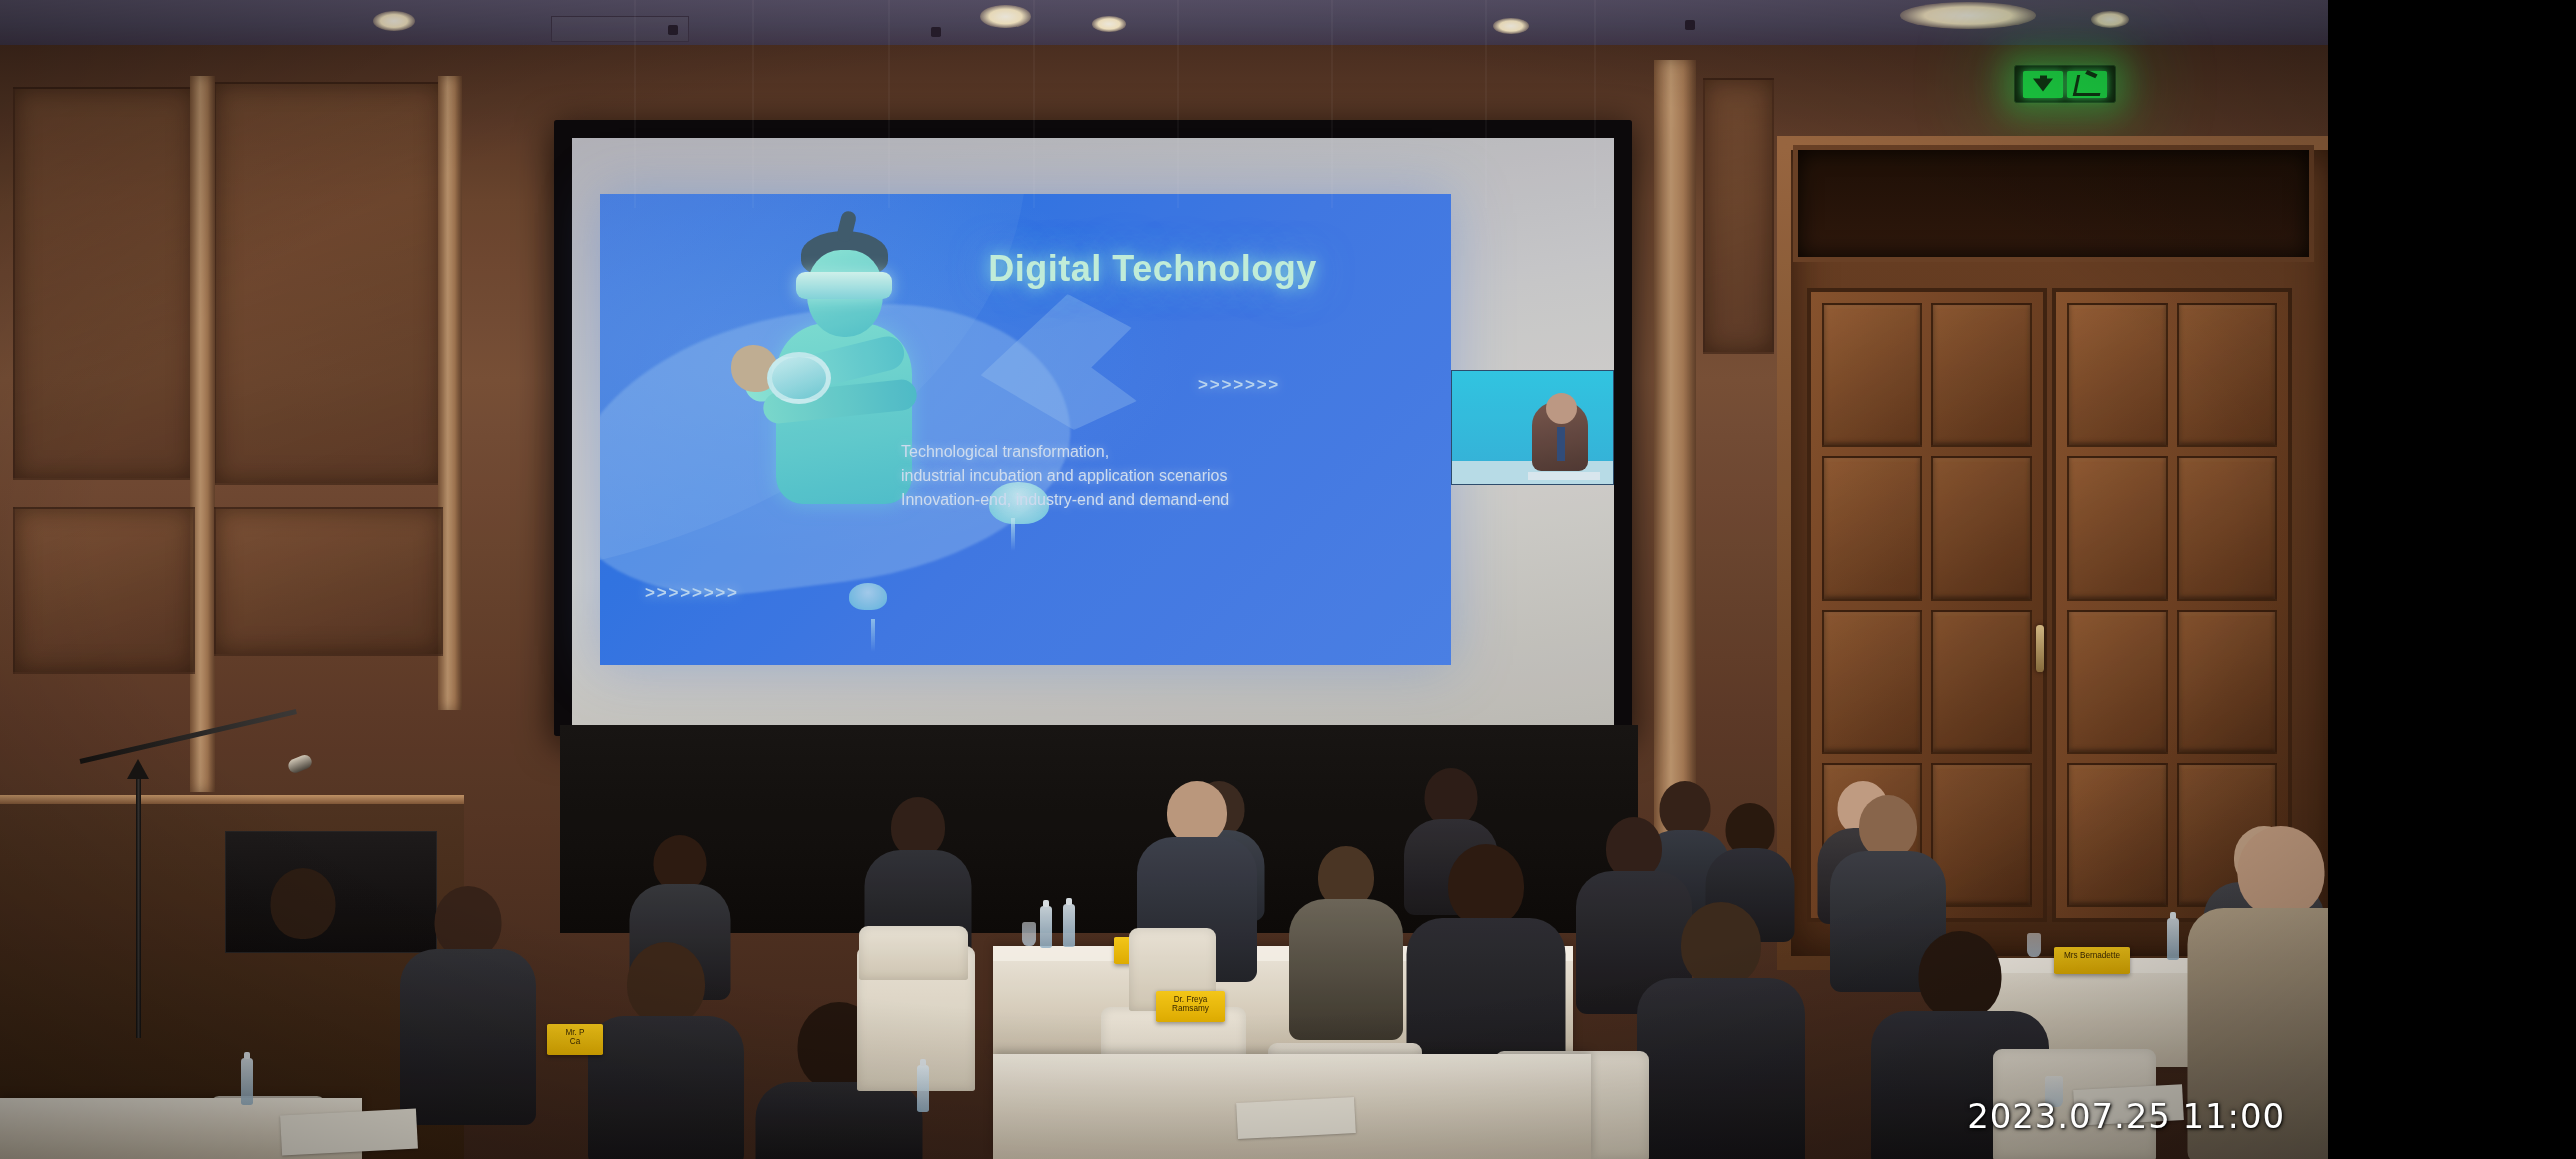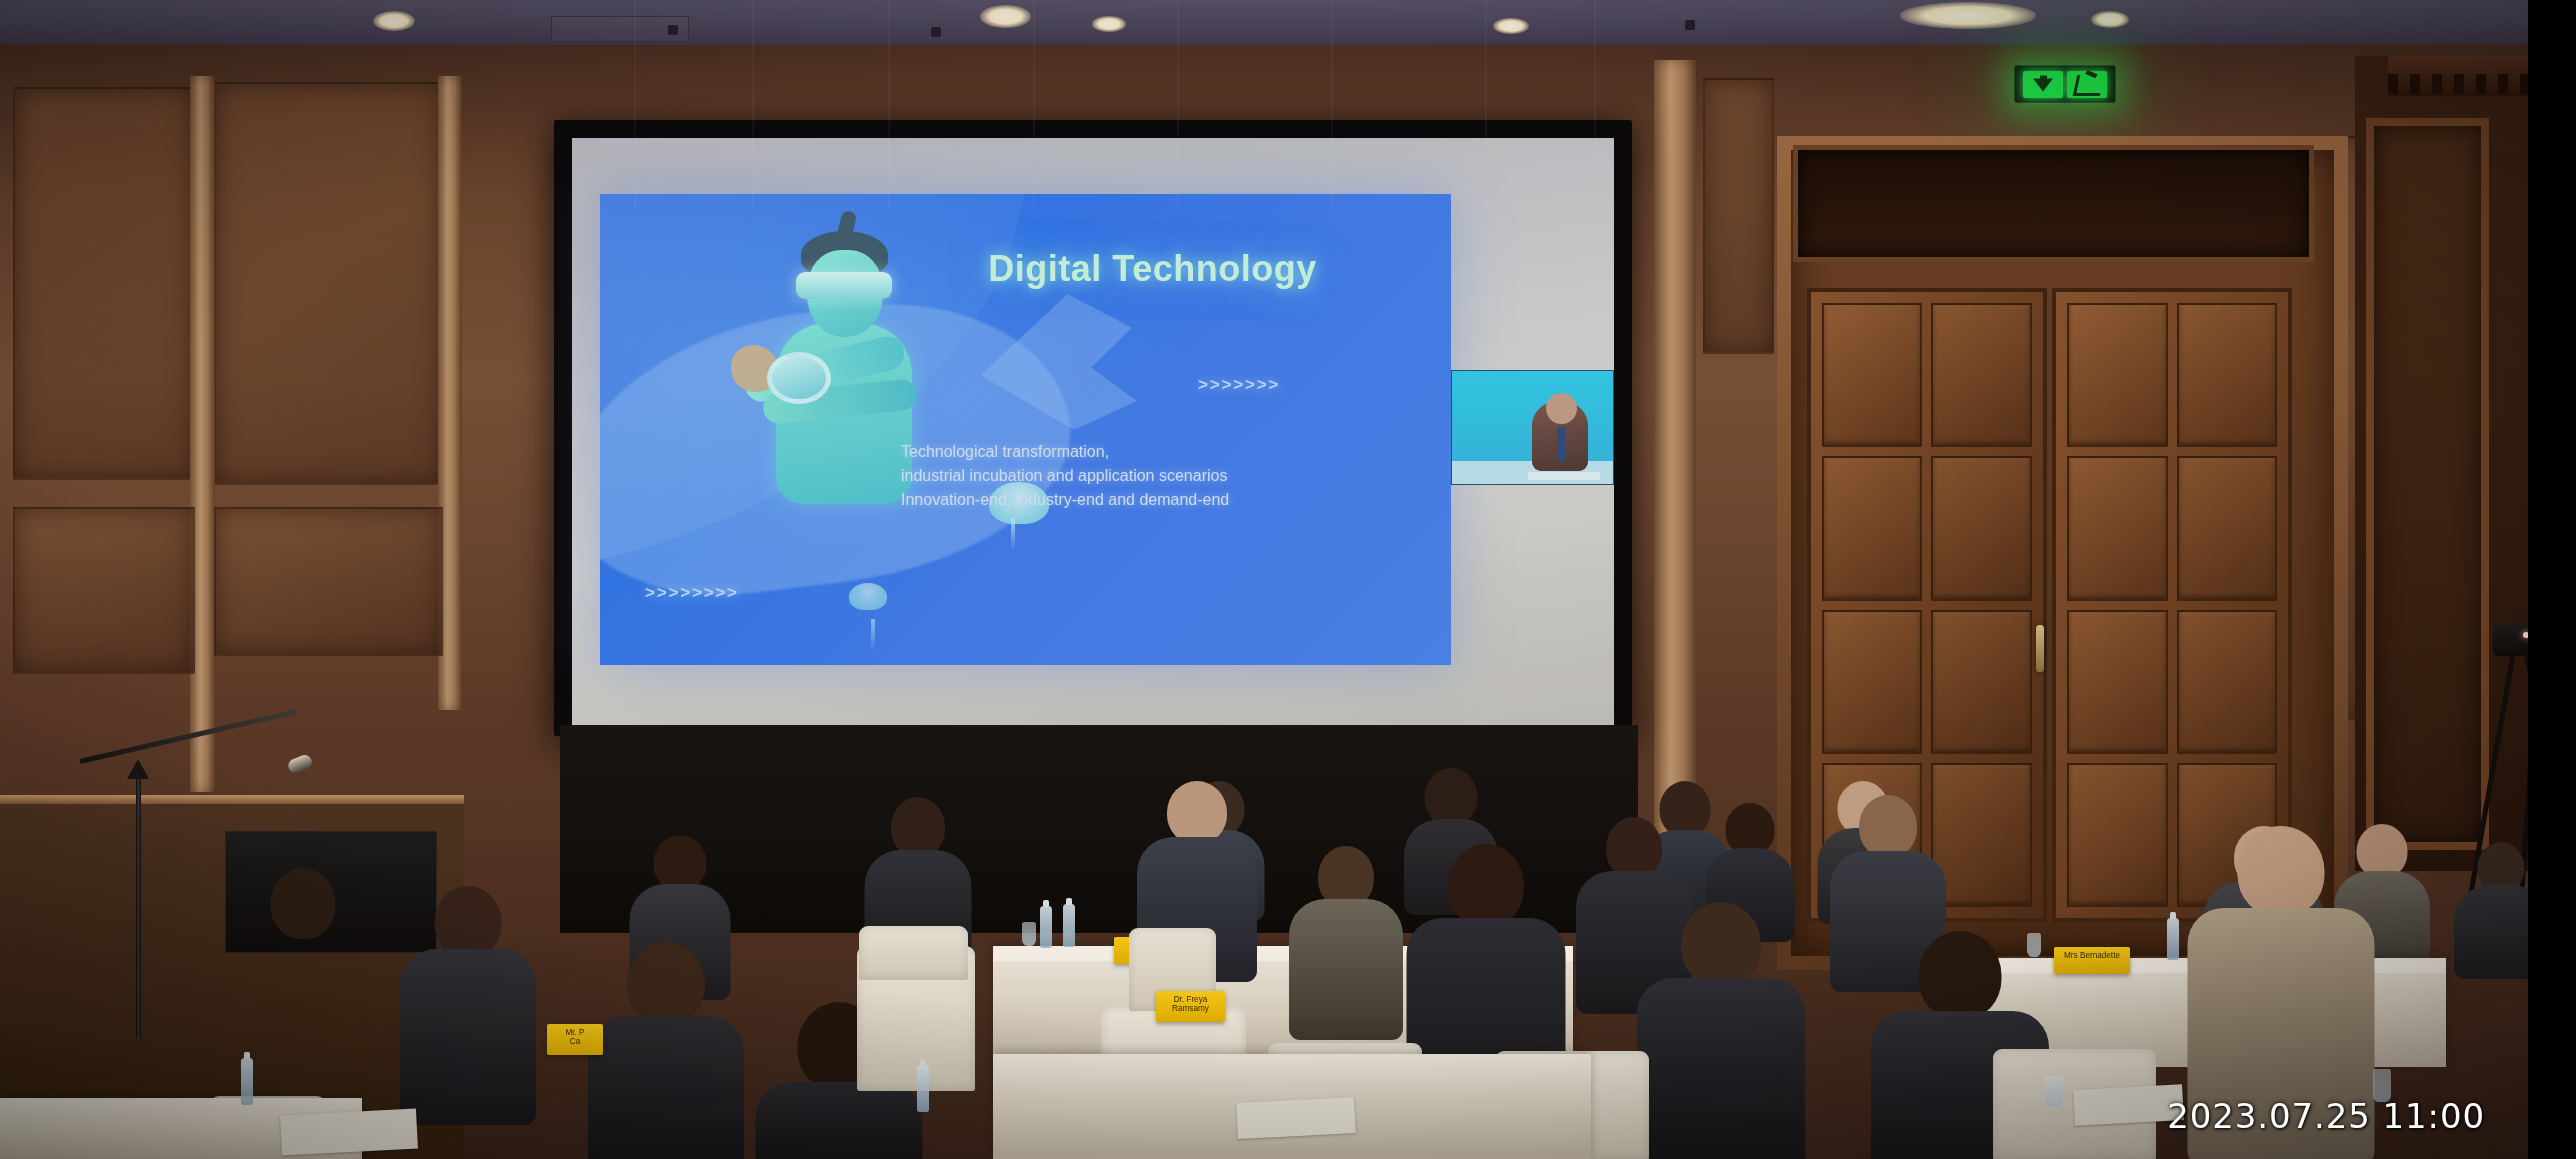--- a/index.html
+++ b/index.html
@@ -1,19 +1,19 @@
 <!DOCTYPE html>
 <html style="font-size:14.5px"><head>
 <meta charset="utf-8">
 <title>Conference Hall Presentation</title>
 <style>
   html,body{margin:0;padding:0;background:#000;}
   body{font-family:"Liberation Sans",sans-serif;}
 
-  #scene{position:relative;width:2528px;height:1159px;overflow:hidden;background:#2a1a14;}
+  #scene{position:relative;width:2328px;height:1159px;overflow:hidden;background:#2a1a14;}
 
   
   .ceiling{position:absolute;left:0;top:0;width:2576px;height:53px;
     background:linear-gradient(180deg,#5a5570 0%,#4d4a63 40%,#3b3348 100%);}
   .ceiling-edge{position:absolute;left:0;top:47px;width:2576px;height:9px;
     background:linear-gradient(180deg,#2e2636,#4a3a30);}
   .downlight{position:absolute;width:42px;height:20px;border-radius:50%;
     background:radial-gradient(ellipse at center,#fffdf2 0%,#fff3cf 45%,rgba(255,220,150,0.25) 72%,rgba(255,200,120,0) 100%);
     filter:blur(0.5px);}
   .ceil-vent{position:absolute;width:136px;height:23.5px;border:0.9px solid #3a3247;background:rgba(255,255,255,0.03);}

